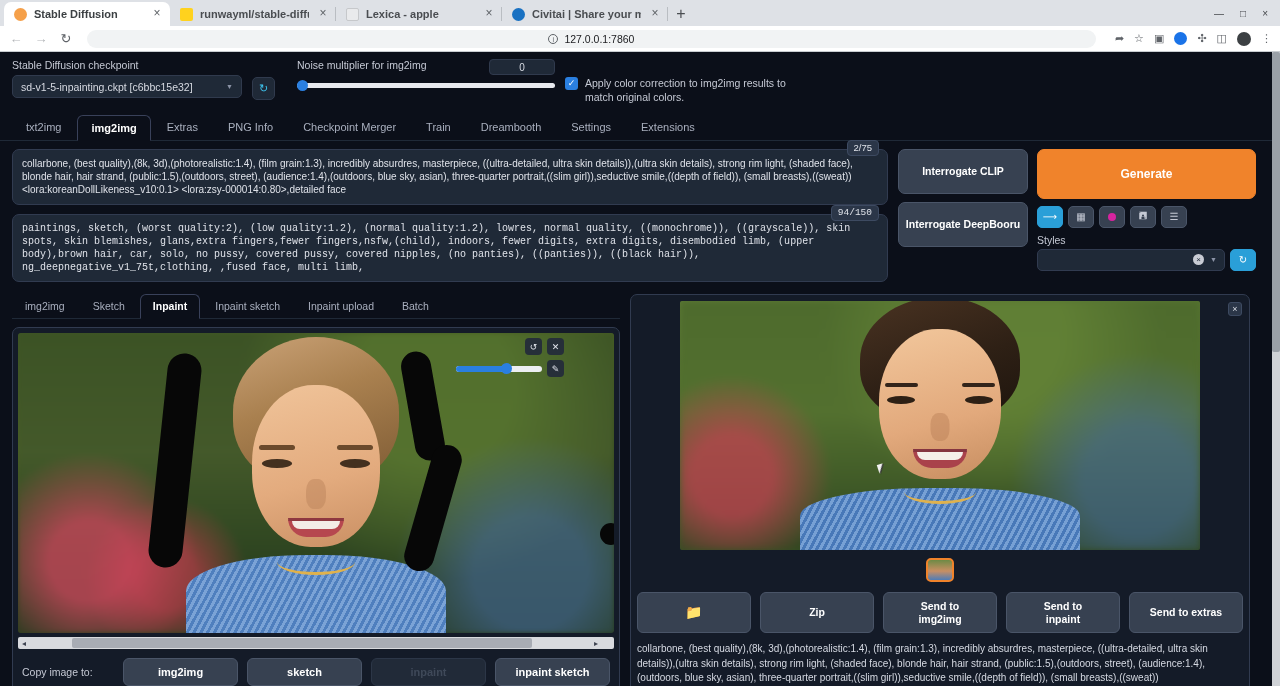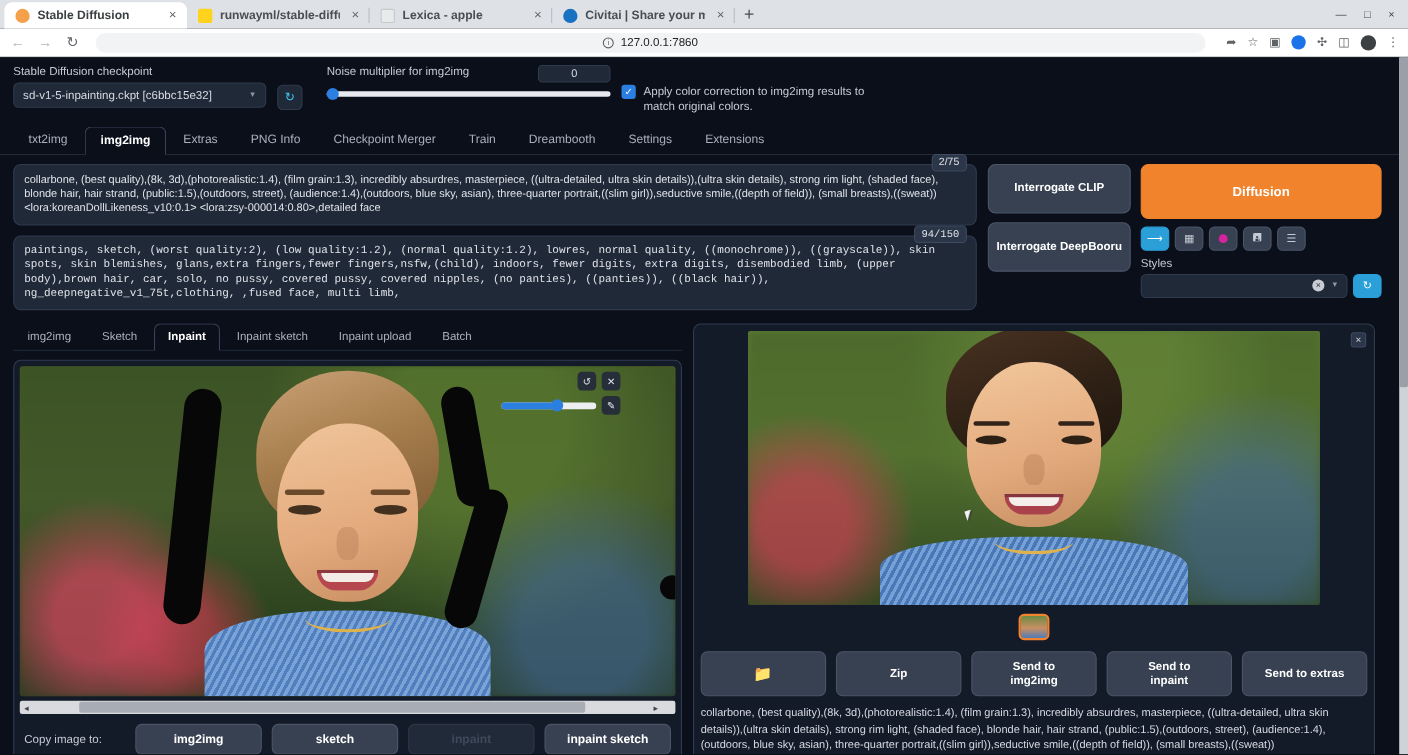--- a/index.html
+++ b/index.html
@@ -500,21 +500,21 @@
       </div>
     </div>
 
     <div class="right-col">
       <div class="act-col">
         <div class="interro-col">
           <div class="interro-btn">Interrogate CLIP</div>
           <div class="interro-btn">Interrogate DeepBooru</div>
         </div>
         <div class="gen-col">
-          <div class="generate-btn">Diffusion</div>
+          <div class="generate-btn">Generate</div>
           <div class="mini-row">
             <div class="mini-btn blue">⟶</div>
             <div class="mini-btn">▦</div>
             <div class="mini-btn">
                 <span class="mini-dot"></span>
               </div>
             <div class="mini-btn">🖪</div>
             <div class="mini-btn">☰</div>
           </div>
           <div class="styles-label">Styles</div>

